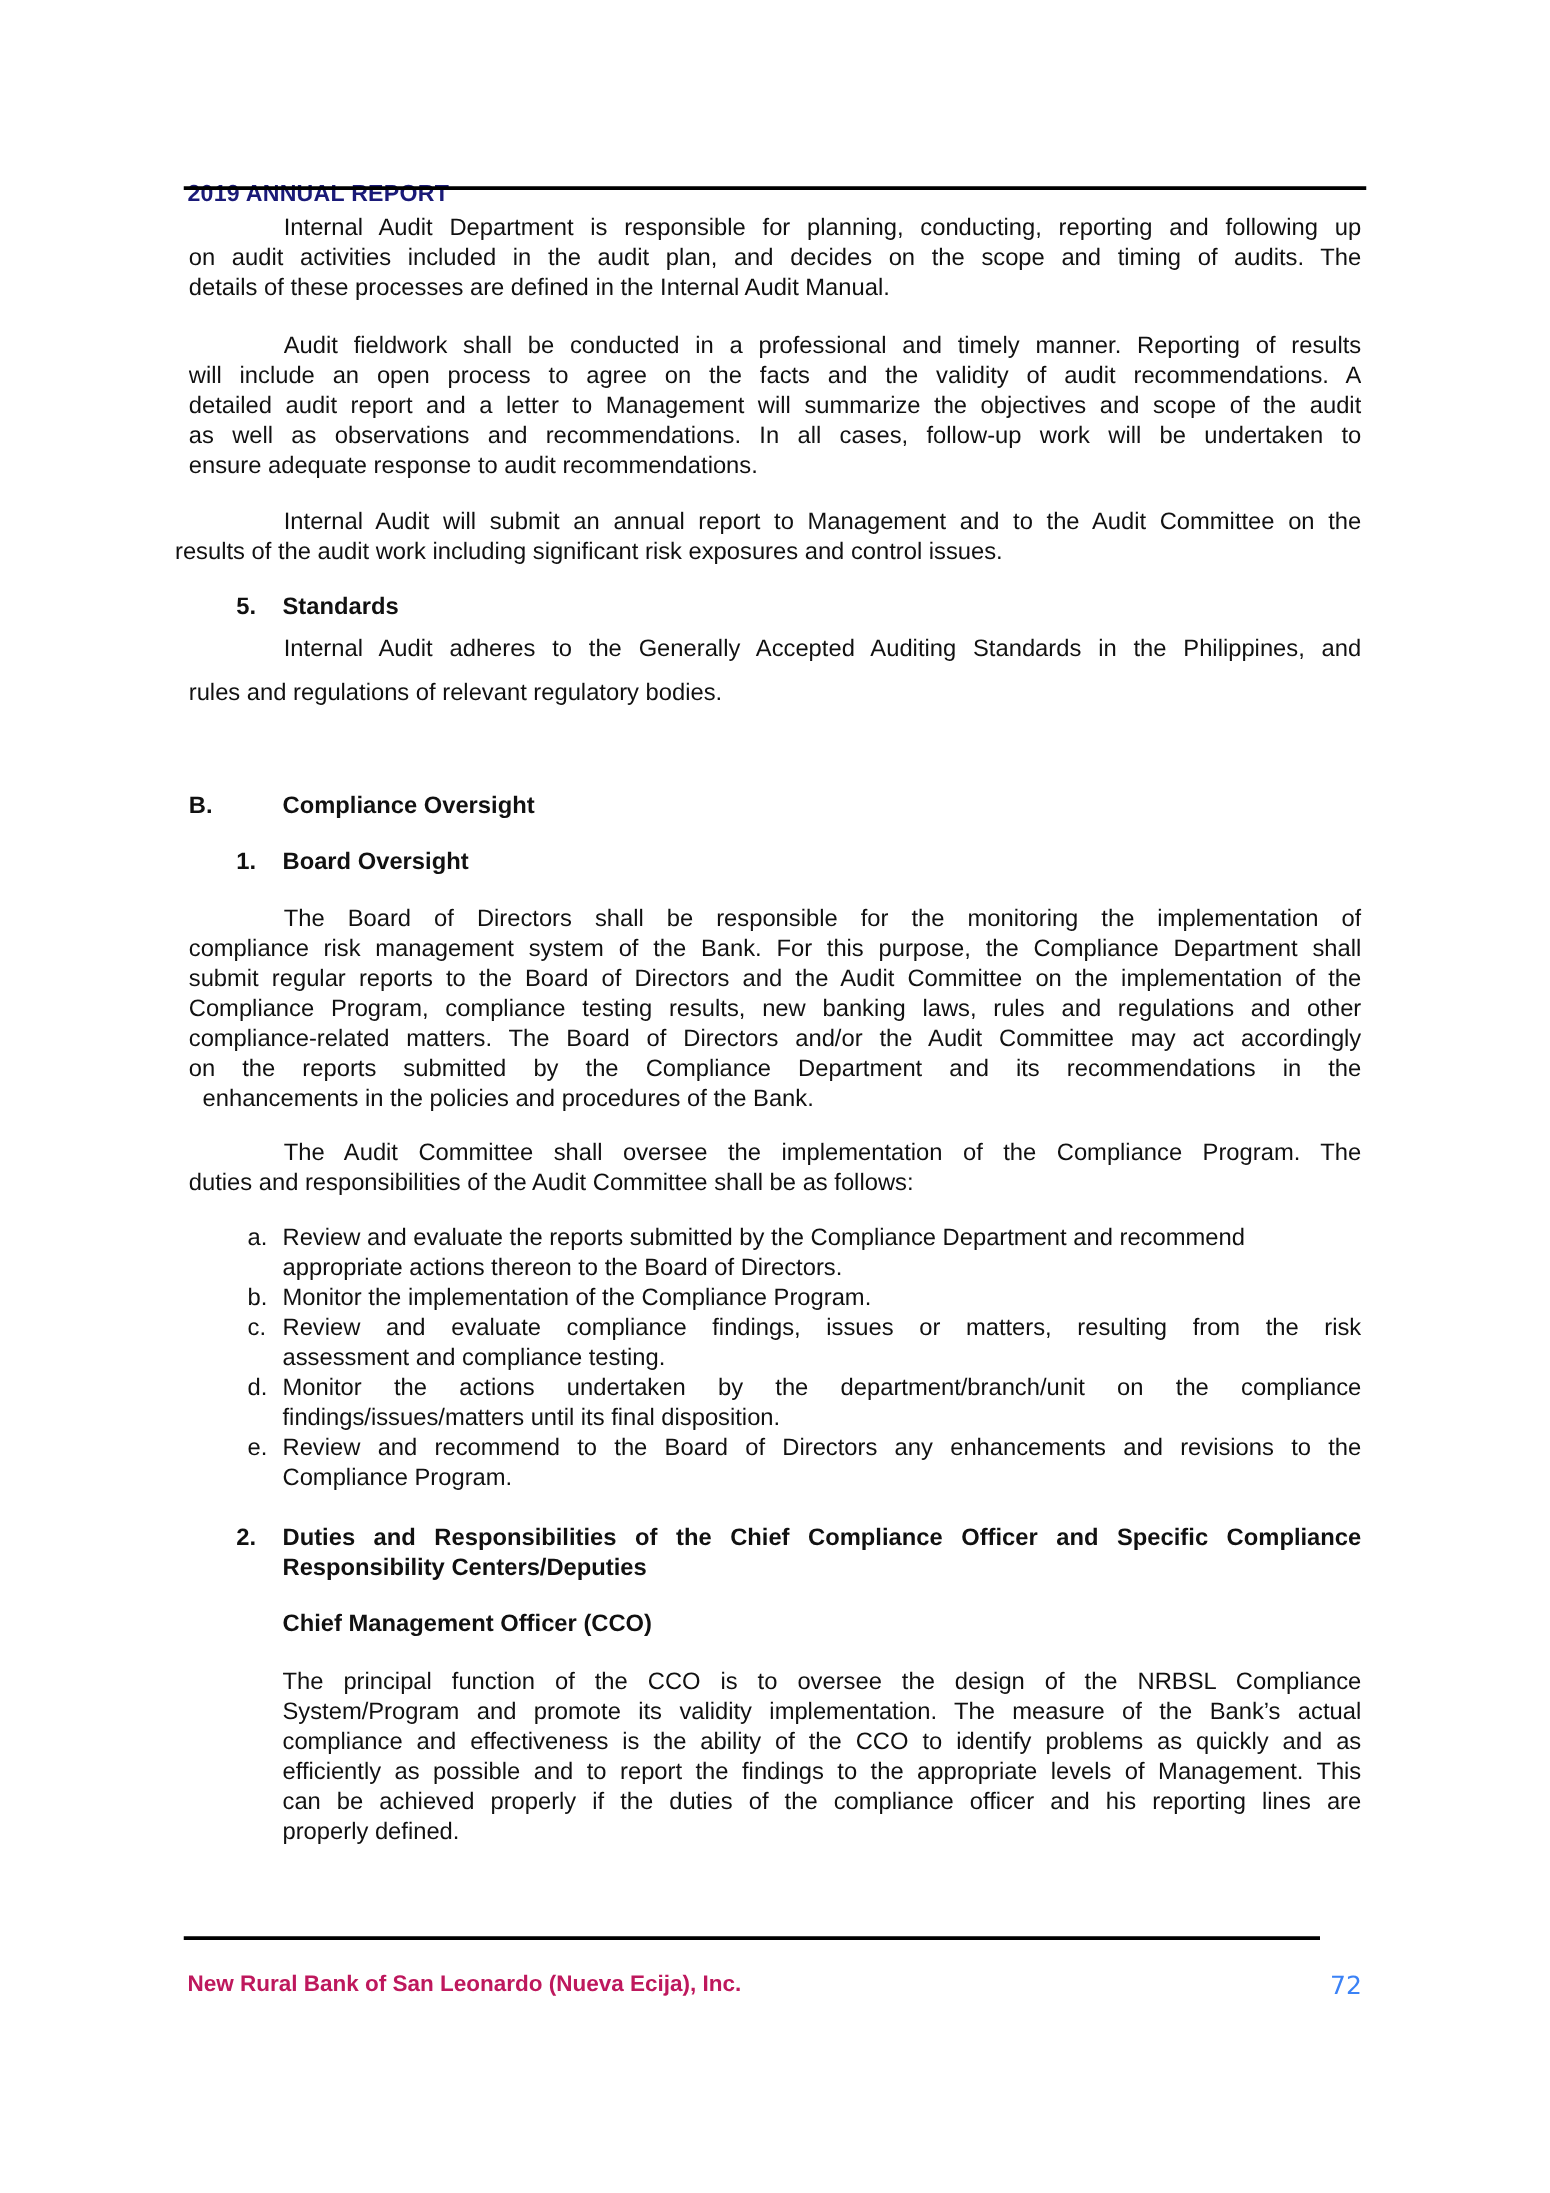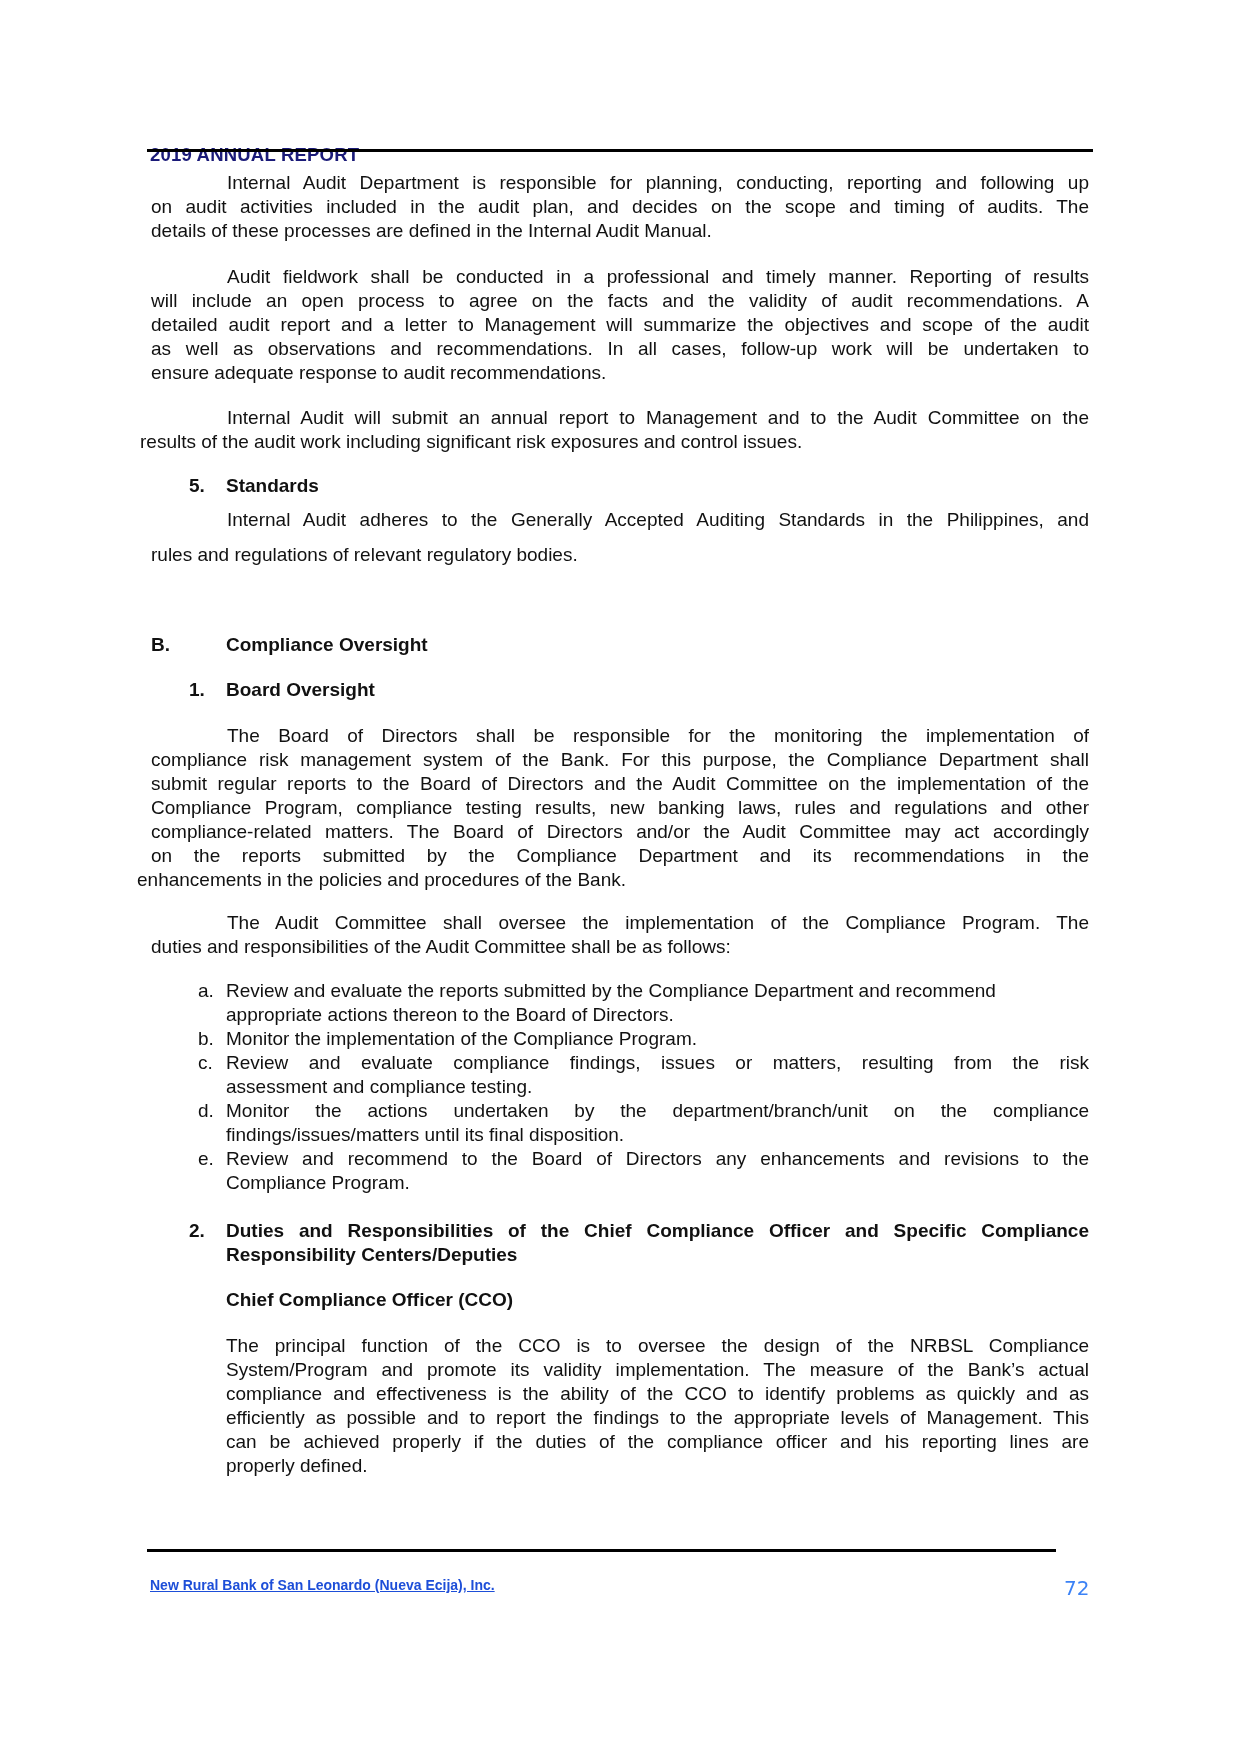--- a/index.html
+++ b/index.html
@@ -1,20 +1,20 @@
 <!DOCTYPE html>
 <html><head>
 <meta charset="utf-8">
 <style>
   html,body{margin:0;padding:0;background:#fff;}
   body{width:1240px;height:1754px;position:relative;overflow:hidden;font-family:"Liberation Sans",sans-serif;color:#111;}
   .hdr-title{position:absolute;left:150px;top:124px;font-size:18.5px;font-weight:bold;color:#1a1a78;letter-spacing:0.2px;margin-top:20px;}
   .hdr-rule{position:absolute;left:147px;top:149px;width:946px;height:3px;background:#000;}
   .ftr-rule{position:absolute;left:147px;top:1549px;width:909px;height:3px;background:#000;}
-  .ftr-name{position:absolute;left:150px;top:1577px;font-size:14px;font-weight:bold;color:#1d4ed8;text-decoration:underline;}
+  .ftr-name{position:absolute;left:150px;top:1577px;font-size:18px;font-weight:bold;color:#be185d;}
   .ftr-page{position:absolute;left:1064px;top:1576px;font-size:20px;color:#3b82f6;font-family:"DejaVu Sans",sans-serif;}
   .ln{position:absolute;font-size:19px;line-height:24px;height:24px;white-space:nowrap;}
   .just{text-align:justify;text-align-last:justify;white-space:normal;overflow:hidden;}
   .b{font-weight:bold;}
 </style>
 </head>
 <body>
 
 <div>
   <div class="hdr-title">2019 ANNUAL REPORT</div>
@@ -43,21 +43,21 @@
 
   <div class="ln b" style="left:189px;top:678px">1.</div>
   <div class="ln b" style="left:226px;top:678px">Board Oversight</div>
 
   <div class="ln just" style="left:227px;top:724px;width:862px">The Board of Directors shall be responsible for the monitoring the implementation of</div>
   <div class="ln just" style="left:151px;top:748px;width:938px">compliance risk management system of the Bank. For this purpose, the Compliance Department shall</div>
   <div class="ln just" style="left:151px;top:772px;width:938px">submit regular reports to the Board of Directors and the Audit Committee on the implementation of the</div>
   <div class="ln just" style="left:151px;top:796px;width:938px">Compliance Program, compliance testing results, new banking laws, rules and regulations and other</div>
   <div class="ln just" style="left:151px;top:820px;width:938px">compliance-related matters. The Board of Directors and/or the Audit Committee may act accordingly</div>
   <div class="ln just" style="left:151px;top:844px;width:938px">on the reports submitted by the Compliance Department and its recommendations in the</div>
-  <div class="ln" style="left:137px;top:868px">enhancements in the policies and procedures of the Bank.</div>
+  <div class="ln" style="left:162px;top:868px">enhancements in the policies and procedures of the Bank.</div>
 
   <div class="ln just" style="left:227px;top:911px;width:862px">The Audit Committee shall oversee the implementation of the Compliance Program. The</div>
   <div class="ln" style="left:151px;top:935px">duties and responsibilities of the Audit Committee shall be as follows:</div>
 
   <div class="ln" style="left:198px;top:979px">a.</div>
   <div class="ln" style="left:226px;top:979px">Review and evaluate the reports submitted by the Compliance Department and recommend</div>
   <div class="ln" style="left:226px;top:1003px">appropriate actions thereon to the Board of Directors.</div>
 
   <div class="ln" style="left:198px;top:1027px">b.</div>
   <div class="ln" style="left:226px;top:1027px">Monitor the implementation of the Compliance Program.</div>
@@ -71,21 +71,21 @@
   <div class="ln" style="left:226px;top:1123px">findings/issues/matters until its final disposition.</div>
 
   <div class="ln" style="left:198px;top:1147px">e.</div>
   <div class="ln just" style="left:226px;top:1147px;width:863px">Review and recommend to the Board of Directors any enhancements and revisions to the</div>
   <div class="ln" style="left:226px;top:1171px">Compliance Program.</div>
 
   <div class="ln b" style="left:189px;top:1219px">2.</div>
   <div class="ln b just" style="left:226px;top:1219px;width:863px">Duties and Responsibilities of the Chief Compliance Officer and Specific Compliance</div>
   <div class="ln b" style="left:226px;top:1243px">Responsibility Centers/Deputies</div>
 
-  <div class="ln b" style="left:226px;top:1288px">Chief Compliance Officer (CCO)</div>
+  <div class="ln b" style="left:226px;top:1288px">Chief Management Officer (CCO)</div>
 
   <div class="ln just" style="left:226px;top:1334px;width:863px">The principal function of the CCO is to oversee the design of the NRBSL Compliance</div>
   <div class="ln just" style="left:226px;top:1358px;width:863px">System/Program and promote its validity implementation. The measure of the Bank’s actual</div>
   <div class="ln just" style="left:226px;top:1382px;width:863px">compliance and effectiveness is the ability of the CCO to identify problems as quickly and as</div>
   <div class="ln just" style="left:226px;top:1406px;width:863px">efficiently as possible and to report the findings to the appropriate levels of Management. This</div>
   <div class="ln just" style="left:226px;top:1430px;width:863px">can be achieved properly if the duties of the compliance officer and his reporting lines are</div>
   <div class="ln" style="left:226px;top:1454px">properly defined.</div>
 
   <div class="ftr-rule"></div>
   <div class="ftr-name">New Rural Bank of San Leonardo (Nueva Ecija), Inc.</div>

